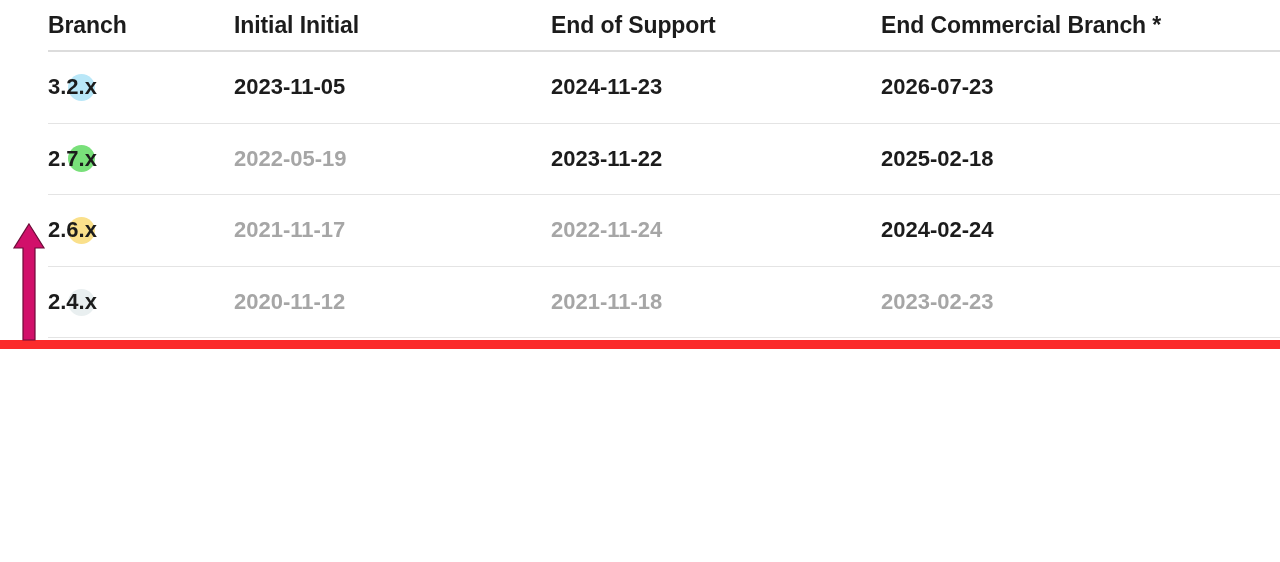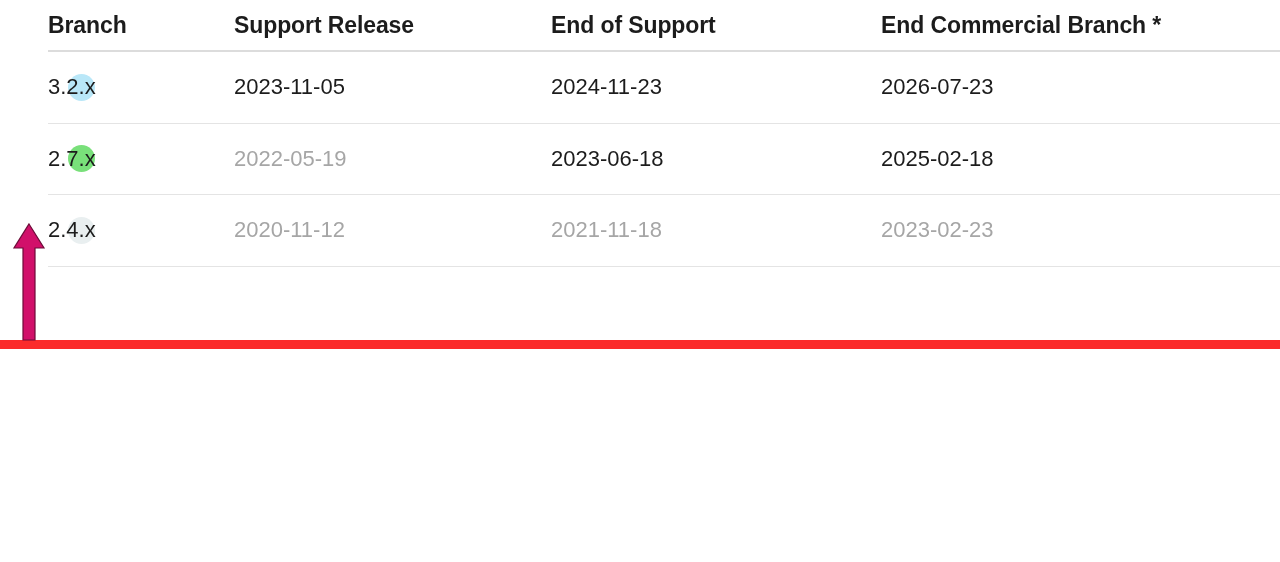--- a/index.html
+++ b/index.html
@@ -54,21 +54,21 @@
   thead th.dotcol {
     border-bottom: 2px solid transparent;
   }
 
   tbody td {
     height: 70.6px;
     padding: 0;
     vertical-align: middle;
     text-align: left;
     font-size: 22px;
-    font-weight: 400;
+    font-weight: 700;
     color: #1c1c1c;
     border-bottom: 1px solid #e4e4e4;
     white-space: nowrap;
   }
   tbody td.dotcol {
     border-bottom: 1px solid transparent;
   }
 
   tbody td.muted { color: #a6a6a6; }
 
@@ -111,43 +111,52 @@
       <col class="c-dot">
       <col class="c-branch">
       <col class="c-init">
       <col class="c-eos">
       <col class="c-ecs">
     </colgroup>
     <thead>
       <tr>
         <th class="dotcol"></th>
         <th>Branch</th>
-        <th>Support Release</th>
+        <th>Initial Initial</th>
         <th>End of Support</th>
         <th>End Commercial Branch *</th>
       </tr>
     </thead>
     <tbody id="tbody">
         <tr>
           <td class="dotcol">
             <span class="dot" style="background: rgb(185, 231, 248);"></span>
           </td>
           <td>3.2.x</td>
           <td>2023-11-05</td>
           <td>2024-11-23</td>
           <td>2026-07-23</td>
         </tr>
         <tr>
           <td class="dotcol">
             <span class="dot" style="background: rgb(121, 224, 122);"></span>
           </td>
           <td>2.7.x</td>
           <td class="muted">2022-05-19</td>
-          <td>2023-06-18</td>
+          <td>2023-11-22</td>
           <td>2025-02-18</td>
+        </tr>
+        <tr>
+          <td class="dotcol">
+            <span class="dot" style="background: rgb(250, 224, 139);"></span>
+          </td>
+          <td>2.6.x</td>
+          <td class="muted">2021-11-17</td>
+          <td class="muted">2022-11-24</td>
+          <td>2024-02-24</td>
         </tr>
         <tr>
           <td class="dotcol">
             <span class="dot" style="background: rgb(233, 239, 240);"></span>
           </td>
           <td>2.4.x</td>
           <td class="muted">2020-11-12</td>
           <td class="muted">2021-11-18</td>
           <td class="muted">2023-02-23</td>
         </tr>

